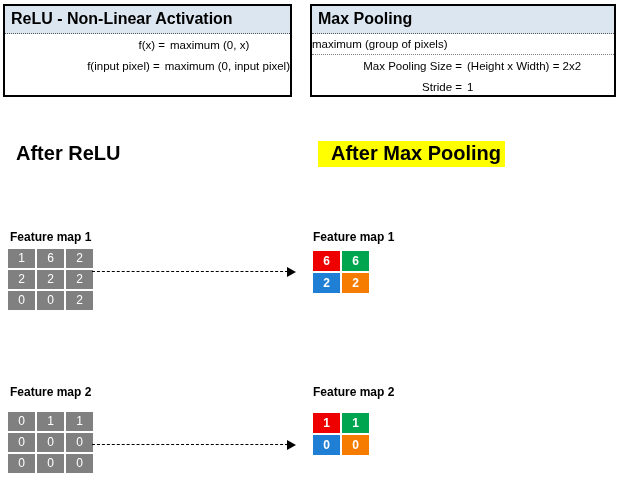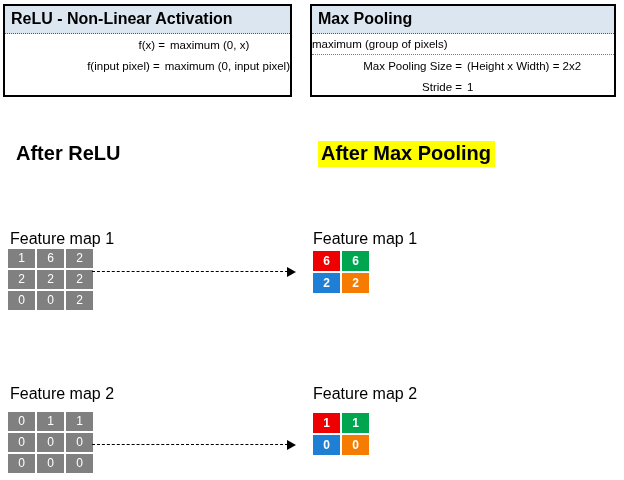--- a/index.html
+++ b/index.html
@@ -62,28 +62,28 @@
     position: absolute;
     font-weight: bold;
     font-size: 20px;
     white-space: nowrap;
     margin-left: 6px;
   }
   #after-relu-heading { left: 10px;  top: 142px; }
   #after-pool-heading {
     left: 312px; top: 141px;
     background: #ffff00;
-    padding: 1px 4px 2px 3px;
+    padding: 1px 4px 2px 13px;
   }
 
   
   .fm-label {
     position: absolute;
-    font-weight: normal;
-    font-size: 16px;
+    font-weight: bold;
+    font-size: 12px;
     white-space: nowrap;
   }
   #fm1-left-label  { left: 10px;  top: 230px; }
   #fm1-right-label { left: 313px; top: 230px; }
   #fm2-left-label  { left: 10px;  top: 385px; }
   #fm2-right-label { left: 313px; top: 385px; }
 
   
   .grid {
     position: absolute;

